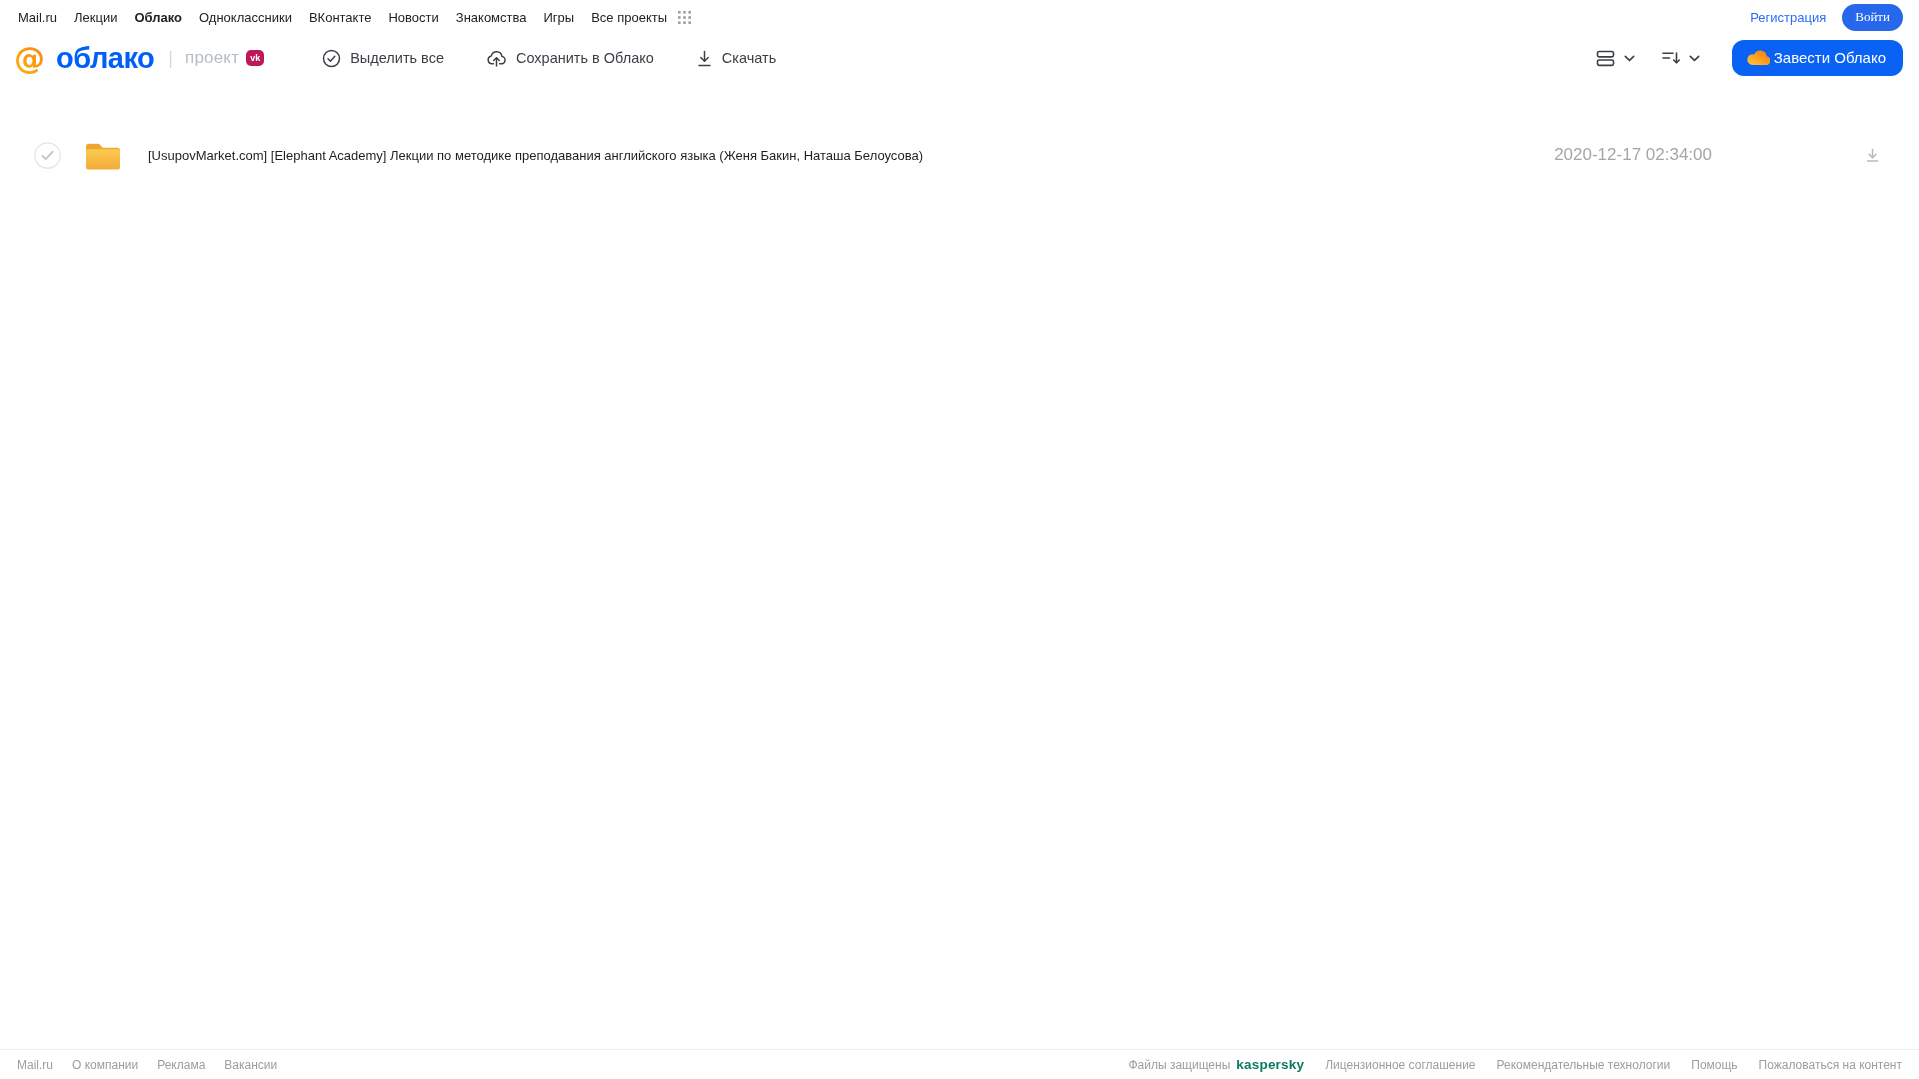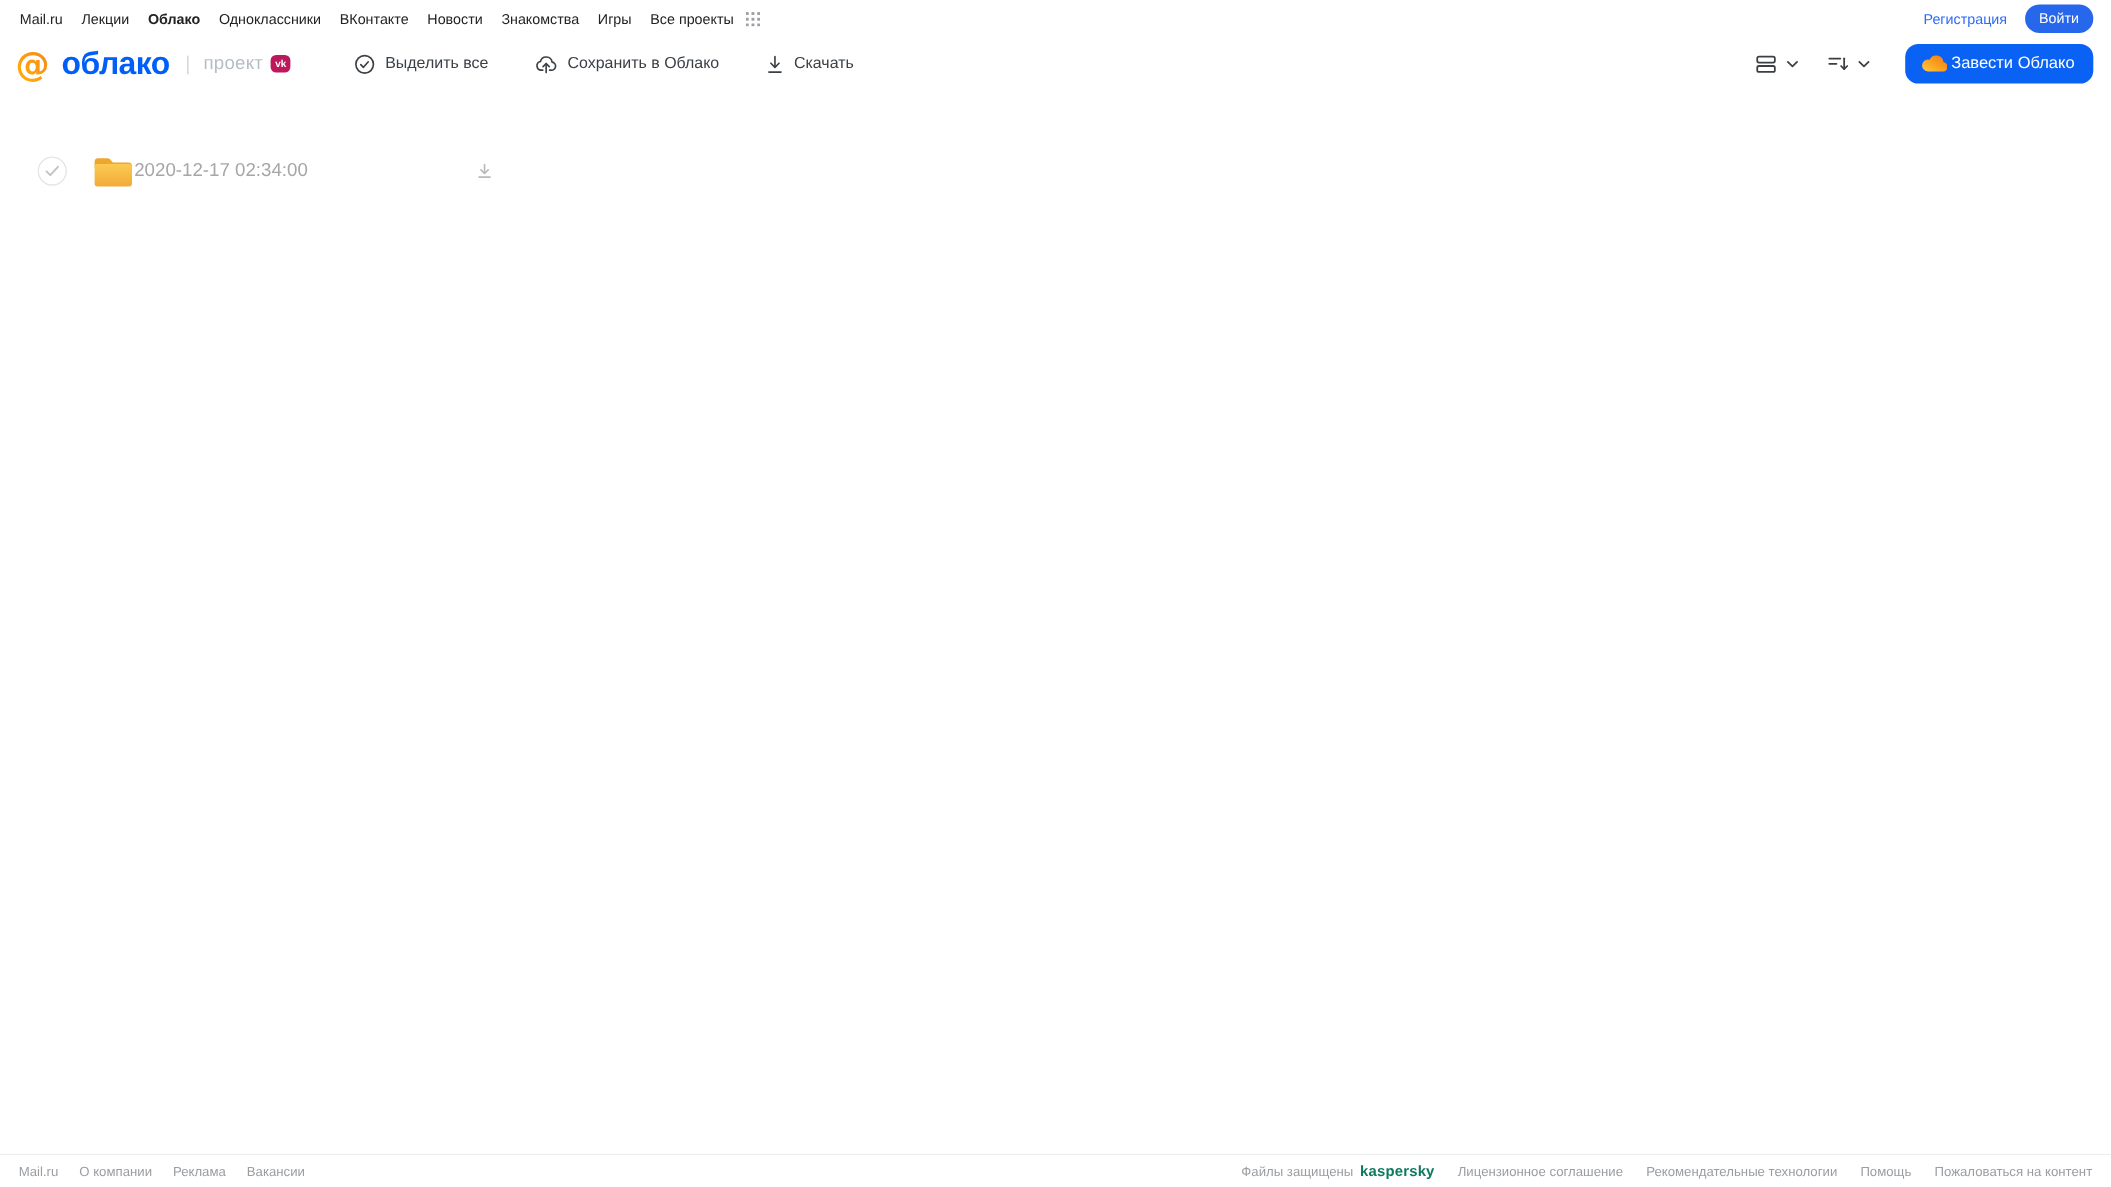--- a/index.html
+++ b/index.html
@@ -26,21 +26,21 @@
   .topnav .tn { margin-right: 17px; white-space: nowrap; }
   .topnav .tn-active { font-weight: bold; }
   .grid-ic { display: inline-flex; align-items: center; margin-left: -6px; cursor: pointer; }
   .tn-spacer { flex: 1; }
   .reg-link { color: #2b6cf6; margin-right: 16px; font-size: 13px; }
   .login-btn {
     background: #2767ec;
     color: #fff;
     border: none;
     border-radius: 14px;
-    font-family: Liberation Sans, sans-serif;
+    font-family: Liberation Serif, serif;
     font-size: 13px;
     padding: 5px 13px 6px;
     cursor: pointer;
   }
 
   
   .appheader {
     display: flex;
     align-items: center;
     padding: 10px 16px 16px 14px;
@@ -288,20 +288,21 @@
         <defs>
           <linearGradient id="fg" x1="0" y1="0" x2="0" y2="1">
             <stop offset="0" stop-color="#fbca52"></stop>
               <stop offset="1" stop-color="#f2ab38"></stop>
           </linearGradient>
         </defs>
         <path d="M2 8 a3.2 3.2 0 0 1 3.2-3.2 h8.6 a3 3 0 0 1 2.2 1 l2.6 3 h14.2 a3.2 3.2 0 0 1 3.2 3.2 v2 H2 Z" fill="#eda62f"></path>
         <rect x="2" y="10.2" width="34" height="20.3" rx="2.6" fill="url(#fg)"></rect>
       </svg>
     </span>
+    <span class="file-name">[UsupovMarket.com] [Elephant Academy]  Лекции по методике преподавания английского языка (Женя Бакин, Наташа Белоусова)</span>
     <span class="file-date">2020-12-17 02:34:00</span>
     <span class="row-download">
       <svg width="17" height="17" viewBox="0 0 17 17" fill="none" stroke="#b9b9b9" stroke-width="1.5" stroke-linecap="round" stroke-linejoin="round">
         <path d="M8.5 2.5 V10.5"></path>
         <path d="M5.2 7.4 8.5 10.7 11.8 7.4"></path>
         <path d="M3.5 14 H13.5"></path>
       </svg>
     </span>
   </div>
 </main>

